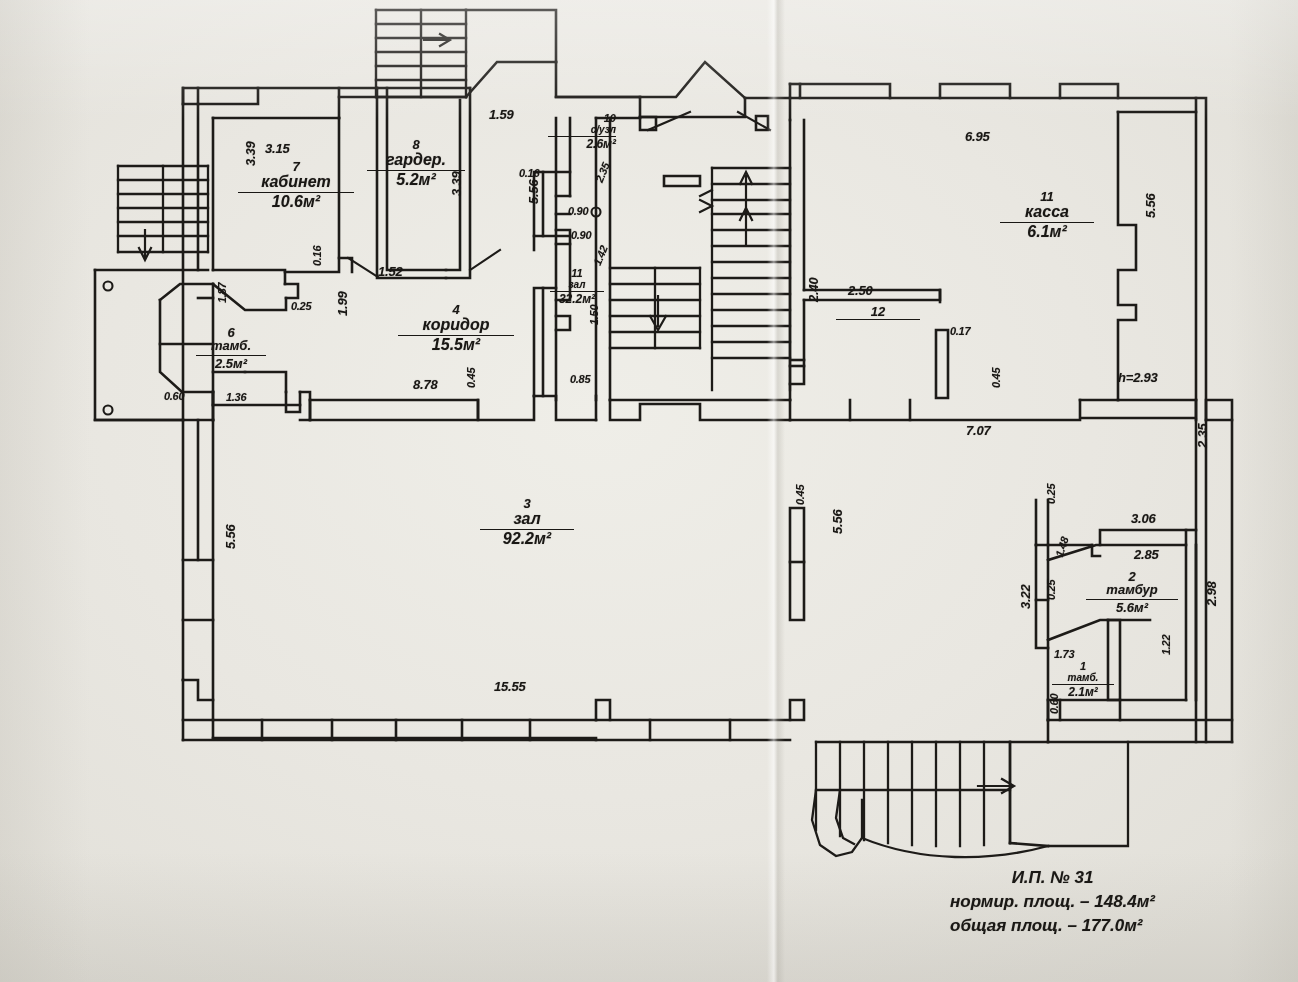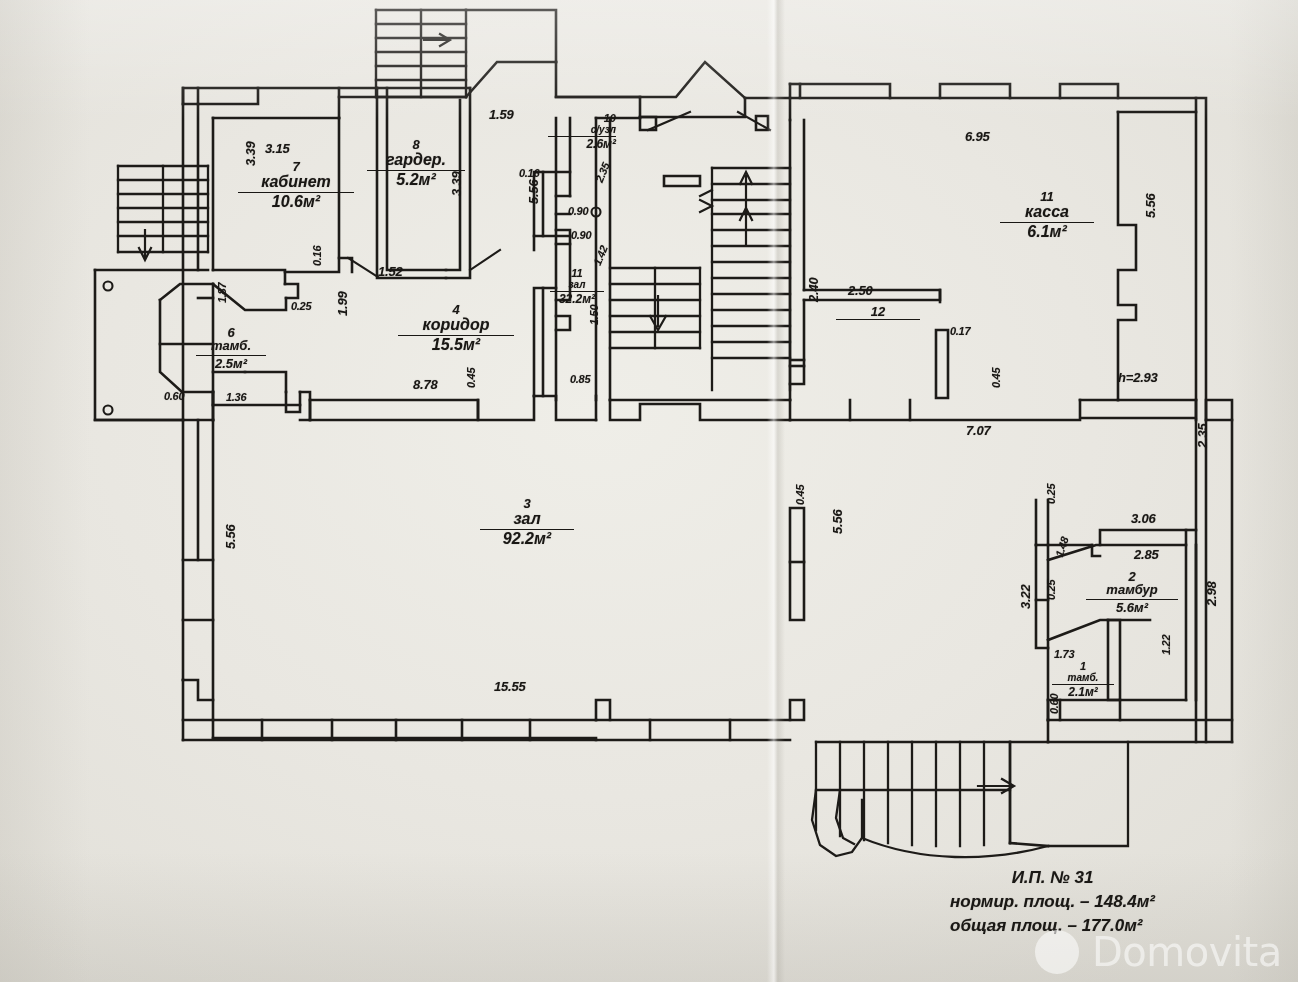--- a/index.html
+++ b/index.html
@@ -450,17 +450,13 @@
   <span class="lbl dim-sm rot" style="left:1161px; top:655px; transform:rotate(-90deg);">1.22</span>
   <span class="lbl dim rot" style="left:1205px; top:606px; transform:rotate(-90deg);">2.98</span>
   <span class="lbl dim-sm rot" style="left:1049px; top:714px; transform:rotate(-90deg);">0.60</span>
 
   <div id="summary" style="left:950px; top:866px;">
     <span class="ipn">И.П. № 31</span>
     <span class="ln">нормир. площ. – 148.4м²</span>
     <span class="ln">общая площ. – 177.0м²</span>
   </div>
 
-  <div id="watermark">
-    <div id="wm-dot"></div>
-    <div id="wm-text">Domovita</div>
-  </div>
 </div>
 
 </body></html>

